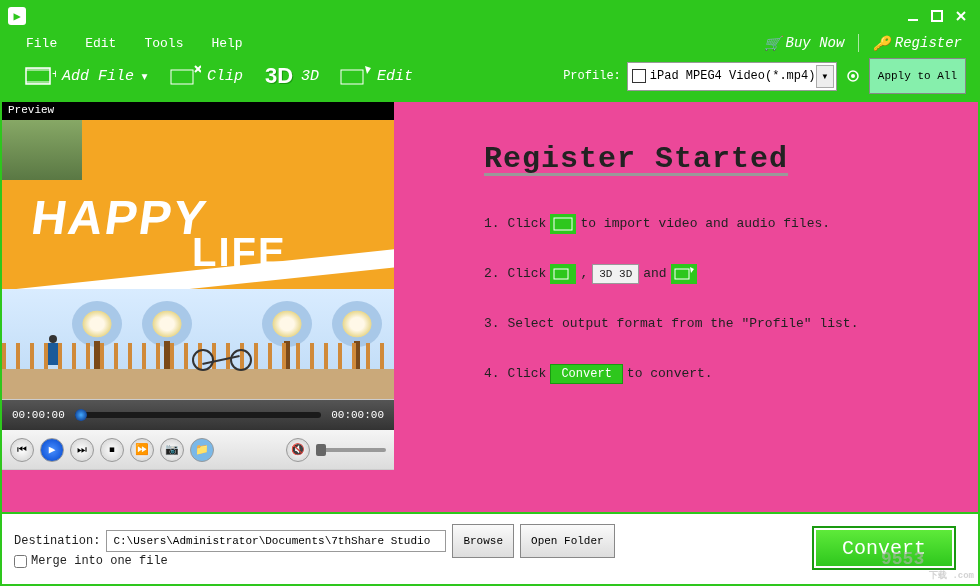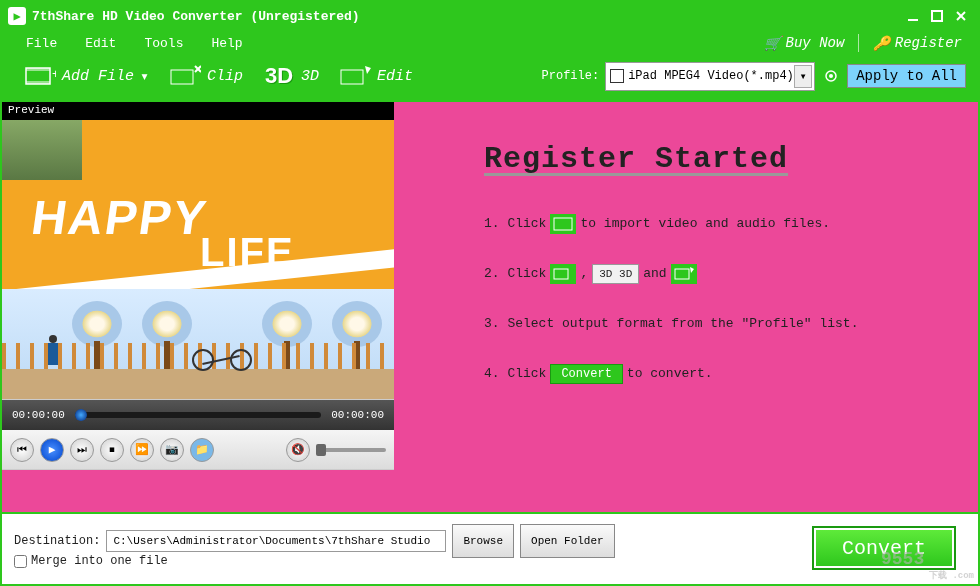--- a/index.html
+++ b/index.html
@@ -22,21 +22,21 @@
 
 
 .toolbar { height: 46px; background: #2ec71d; display: flex; align-items: center; padding: 0 12px 6px; color:#fff; }
 .tool-btn { display:flex; align-items:center; gap:6px; padding: 4px 10px; cursor:pointer; font-family: Georgia, serif; font-style: italic; font-size: 15px;}
 .tool-ico { width: 32px; height: 24px; display:flex;align-items:center;justify-content:center; }
 
 .profile-area { margin-left:auto; display:flex; align-items:center; gap:6px; color:#fff; font-size:12px;}
 .profile-select { width: 210px; height:29px; background:#fff; border:1px solid #999; color:#000; font-family:"Courier New"; font-size:12px; padding:2px 4px; display:flex;align-items:center; position:relative;}
 .profile-select .devico { width:14px;height:14px;border:1px solid #333;margin-right:4px;}
 .profile-select .dd { position:absolute;right:2px;top:2px;bottom:2px;width:18px;background:#eee;border:1px solid #aaa;display:flex;align-items:center;justify-content:center;}
-.apply-all { height:24px; padding:0 8px; background:#7dd3fc; border:1px solid #888; cursor:pointer; font-size:14px; font-family:"Courier New"; color:#000;}
+.apply-all { height:36px; padding:0 8px; background:#86efac; border:1px solid #888; cursor:pointer; font-size:11px; font-family:"Courier New"; color:#000;}
 .gear { width:20px;height:20px;cursor:pointer;display:flex;align-items:center;justify-content:center;}
 
 
 .main { flex:1; display:flex; background:#ec4899; }
 
 
 .left-col { width: 392px; display:flex; flex-direction:column; }
 .preview-label { height:18px; background:#000; color:#fff; font-size:11px; padding:2px 6px; font-family:"Courier New"; }
 .preview-img { height: 280px; background:#f4a623; position:relative; border-bottom:1px solid #ccc; overflow:hidden;}
 .timeline { height: 30px; background:linear-gradient(#555,#333); display:flex; align-items:center; padding:0 10px; color:#fff; font-size:11px;}
@@ -63,21 +63,21 @@
 .dest-input{width:340px;height:22px;border:1px solid #999;background:#fff;padding:2px 6px;font-size:11px;font-family:"Courier New";}
 .small-btn{height:34px;padding:0 10px;border:1px solid #888;background:linear-gradient(#fafafa,#ddd);cursor:pointer;font-size:11px;font-family:"Courier New";}
 .merge-line{position:absolute;left:12px;top:40px;display:flex;align-items:center;gap:4px;}
 .merge-line input{width:13px;height:13px;}
 
 .convert-btn { position:absolute; right:24px; top:14px; width:140px; height:40px; background:linear-gradient(#5eea3a,#2ec71d); border:2px solid #fff; outline:2px solid #1a9910; color:#fff; font-size:20px; font-family:"Courier New"; cursor:pointer; display:flex;align-items:center;justify-content:center;}
 
 
 .sky1{position:absolute;left:0;top:0;width:80px;height:60px;background:linear-gradient(#87a866,#5a7844);}
 .happy-text{position:absolute;left:30px;top:70px;font-size:48px;font-weight:900;color:#fff;font-family:Arial,sans-serif;letter-spacing:2px;transform:skewX(-8deg);}
-.life-text{position:absolute;left:198px;top:110px;font-size:40px;font-weight:900;color:#fff;font-family:Arial,sans-serif;letter-spacing:2px;}
+.life-text{position:absolute;left:190px;top:110px;font-size:40px;font-weight:900;color:#fff;font-family:Arial,sans-serif;letter-spacing:2px;}
 .white-stripe{position:absolute;left:-20px;top:150px;right:-20px;height:18px;background:#fff;transform:rotate(-6deg);}
 .scene{position:absolute;left:0;bottom:0;right:0;height:110px;background:linear-gradient(#d9ecff,#bcd9f5);}
 .fence{position:absolute;left:0;bottom:30px;right:0;height:26px;background:repeating-linear-gradient(90deg,#d08a3a 0 4px,transparent 4px 14px);}
 .ground{position:absolute;left:0;bottom:0;right:0;height:30px;background:#caa97a;}
 .tree{position:absolute;bottom:28px;width:50px;height:70px;}
 .tree .trunk{position:absolute;bottom:0;left:22px;width:6px;height:30px;background:#7a4a1a;}
 .tree .crown{position:absolute;bottom:24px;left:0;width:50px;height:46px;border-radius:50%;background:radial-gradient(#fff8e8 20%, #e8d890 40%, transparent 42%), #a8c8e8;}
 .person{position:absolute;bottom:28px;left:42px;width:18px;height:36px;}
 .person .head{width:8px;height:8px;border-radius:50%;background:#333;margin:0 auto;}
 .person .body{width:10px;height:22px;background:#1a5a9a;margin:0 auto;}
@@ -89,21 +89,20 @@
 .watermark{position:absolute;right:6px;bottom:4px;font-size:18px;font-weight:bold;color:rgba(180,180,180,0.6);font-family:Arial;}
 .watermark small{display:block;font-size:9px;text-align:right;margin-left:48px;}
 </style>
 </head>
 <body>
 
 <div class="window">
 
   <div class="titlebar">
     <div class="logo">▶</div>
-    <span>7thShare HD Video Converter (Unregistered)</span>
     <div class="spacer"></div>
     <div class="win-btn">
         <svg width="14" height="14">
           <rect x="2" y="10" width="10" height="2" fill="#fff"></rect>
         </svg>
       </div>
     <div class="win-btn">
         <svg width="14" height="14">
           <rect x="2" y="2" width="10" height="10" fill="none" stroke="#fff" stroke-width="2"></rect>
         </svg>

